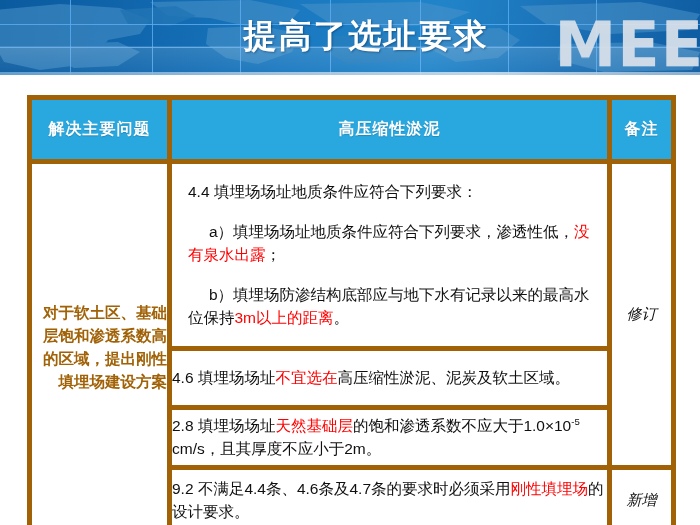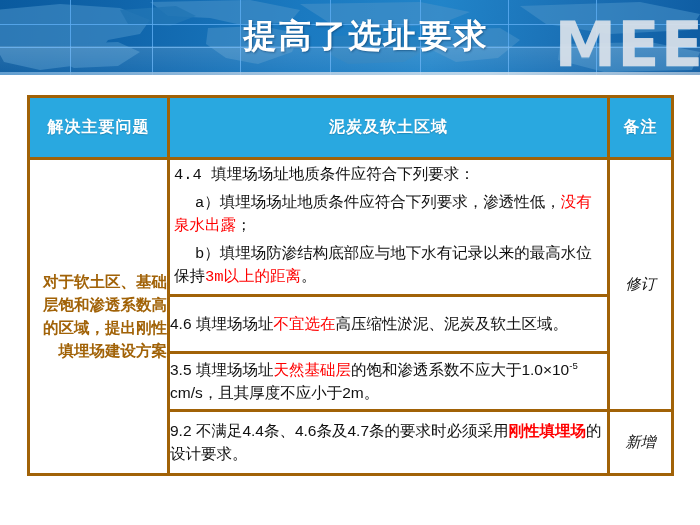--- a/index.html
+++ b/index.html
@@ -49,21 +49,21 @@
   }
 
   
   .tablewrap{position:absolute;left:27px;top:95px;width:646px;}
   table.revtable{
     border-collapse:collapse;width:646px;
     table-layout:fixed;
     border:1px solid #4a4a4a;
   }
   table.revtable td,table.revtable th{
-    border:3px solid #a16207;
+    border:5px solid #a16207;
     vertical-align:middle;
     padding:0;
   }
   thead th{
     background:#29a8e0;
     color:#ffffff;font-weight:bold;font-size:16px;
     height:59px;text-align:center;
     letter-spacing:1px;
     text-shadow:0 1px 1px rgba(0,0,0,.18);
   }
@@ -78,24 +78,24 @@
     letter-spacing:0px;
   }
   td.bodycell{
     font-size:15.5px;line-height:23.5px;color:#101010;
     text-align:left;padding:5px 6px 5px 7px;
   }
   td.notecell{
     font-size:15px;text-align:center;color:#101010;font-style:italic;
   }
   .r{color:#ff0000;}
-  .rb{color:#ff0000;font-weight:bold;}
+  .rb{color:#ff0000;font-weight:normal;}
   .indent{display:inline-block;width:1.35em;}
   sup{font-size:.62em;vertical-align:super;line-height:0;}
-  .para{margin:4px;font-family:Liberation Mono, monospace;}
+  .para{margin:16px;}
 </style>
 </head>
 <body>
 
 <div class="slide">
 
   <div class="banner">
 
     <svg class="map" viewBox="0 0 700 75" preserveAspectRatio="none">
       <g fill="#4a93c9">
@@ -138,21 +138,21 @@
   <div class="tablewrap">
     <table class="revtable">
       <colgroup>
         <col class="col1">
           <col class="col2">
           <col class="col3">
       </colgroup>
       <thead>
         <tr>
           <th>解决主要问题</th>
-          <th>泥炭及软土区域</th>
+          <th>高压缩性淤泥</th>
           <th>备注</th>
         </tr>
       </thead>
       <tbody>
 
         <tr>
           <td class="leftcell" rowspan="4">对于软土区、基础层饱和渗透系数高的区域，提出刚性填埋场建设方案</td>
 
           <td class="bodycell" style="height:126px">
             <p class="para">
@@ -172,21 +172,21 @@
 
         <tr>
           <td class="bodycell" style="height:54px">
             <span>4.6</span>
             <span>填埋场场址</span><span class="r">不宜选在</span><span>高压缩性淤泥、泥炭及软土区域。</span>
           </td>
         </tr>
 
         <tr>
           <td class="bodycell" style="height:55px">
-            <span>3.5</span>
+            <span>2.8</span>
             <span>填埋场场址</span><span class="r">天然基础层</span><span>的饱和渗透系数不应大于1.0×10</span><sup>-5</sup><span> cm/s，且其厚度不应小于2m。</span>
           </td>
         </tr>
 
         <tr>
           <td class="bodycell" style="height:61px">
             <span>9.2</span>
             <span>不满足4.4条、4.6条及4.7条的要求时必须采用</span><span class="rb">刚性填埋场</span><span>的设计要求。</span>
           </td>
           <td class="notecell">新增</td>

